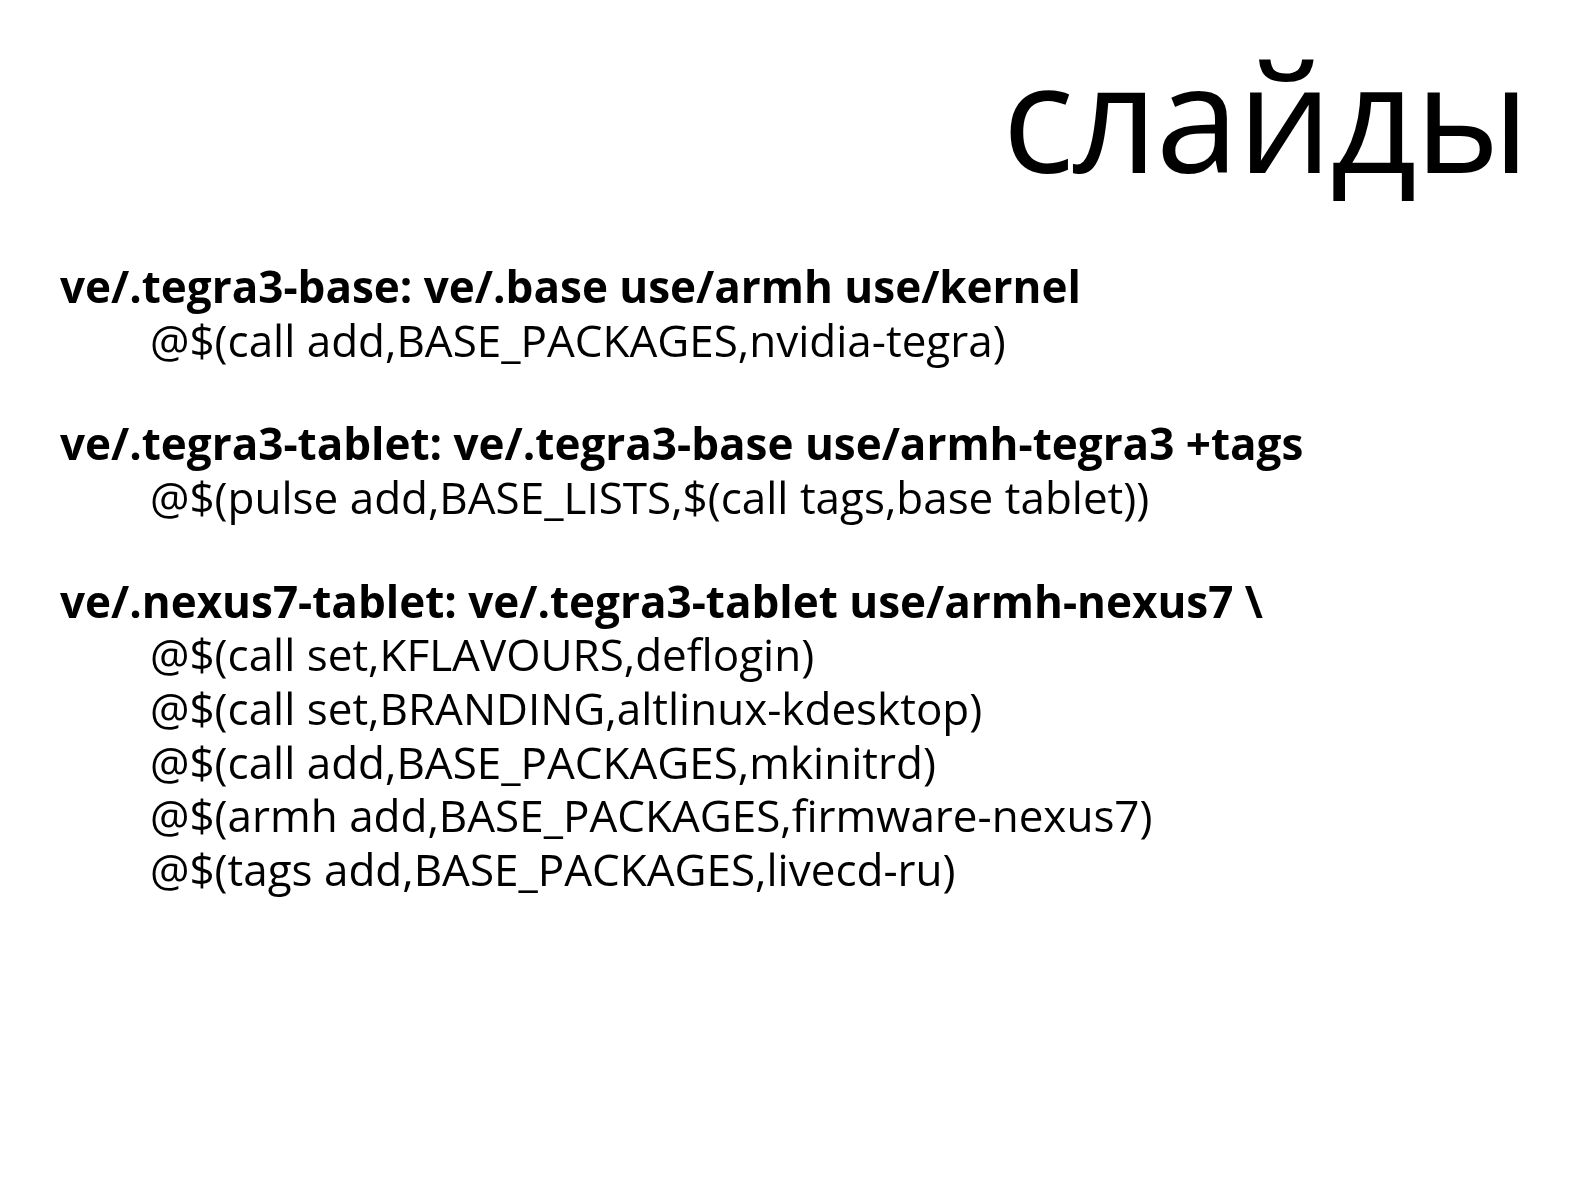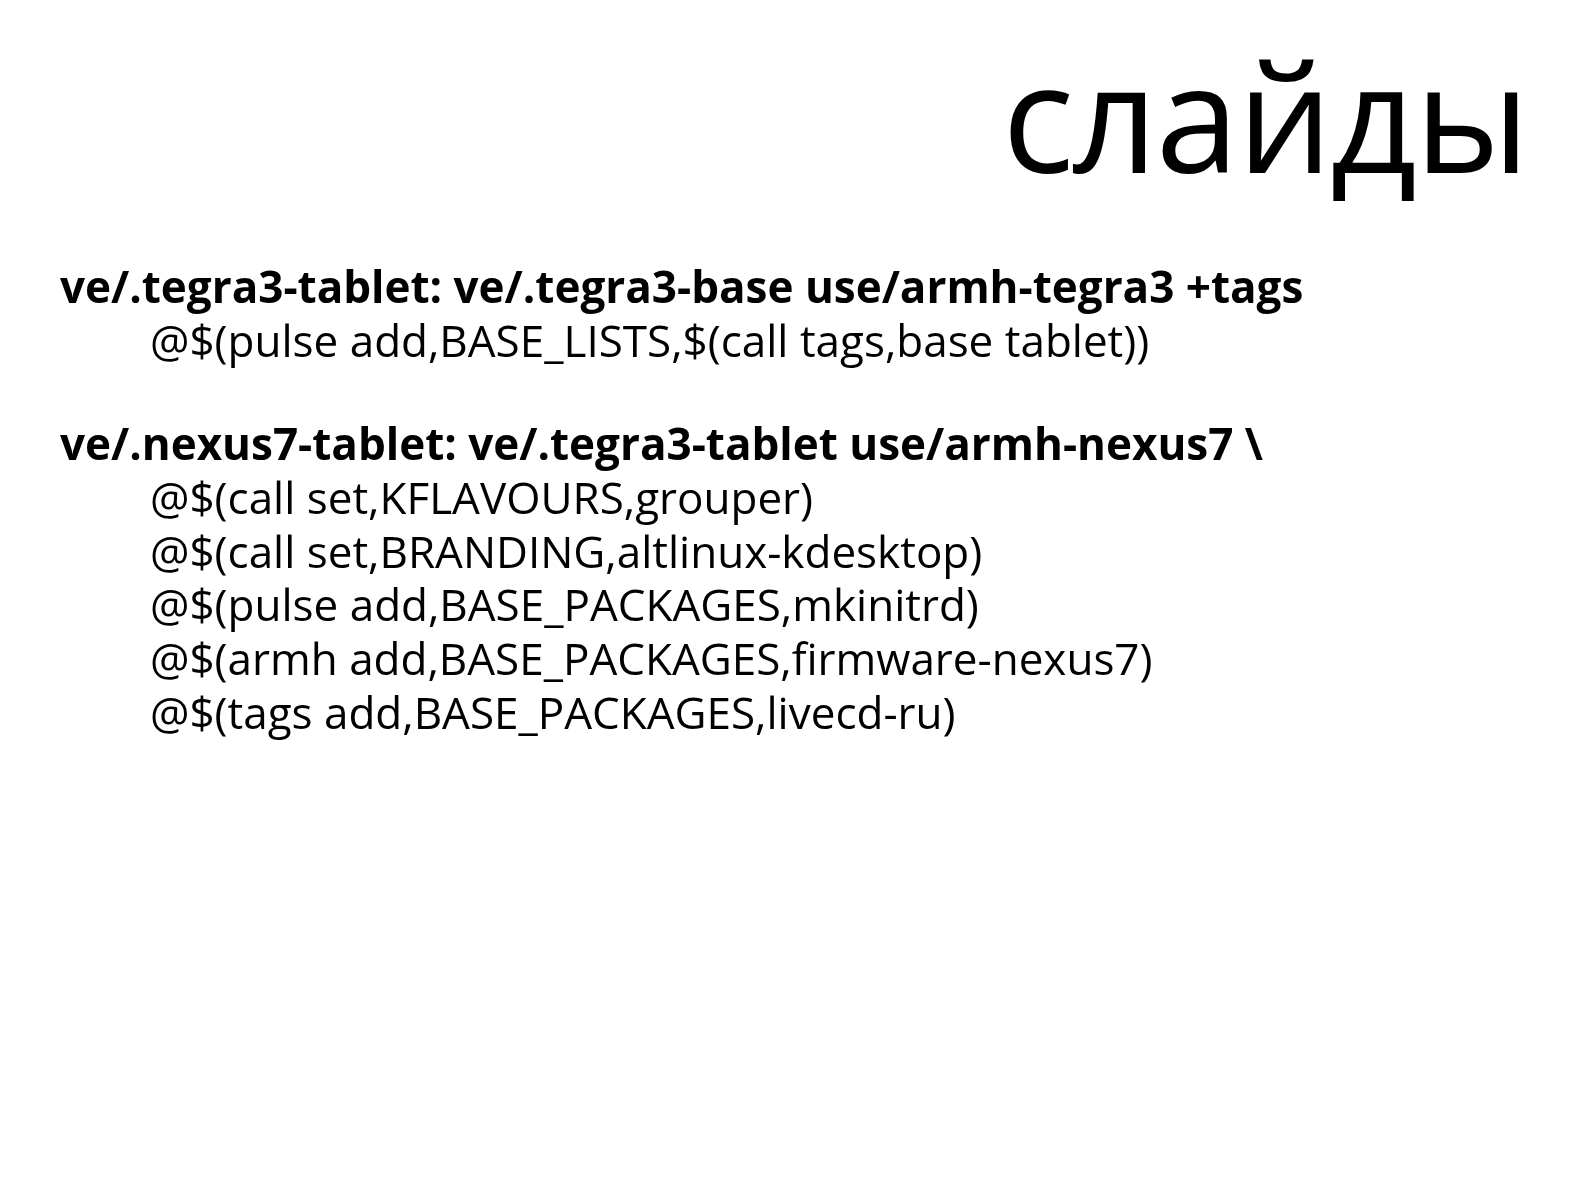--- a/index.html
+++ b/index.html
@@ -42,27 +42,31 @@
     font-weight: 700;
     padding-left: 90px;
   }
 </style>
 </head>
 <body>
 
 <div class="slide">
   <div class="title">слайды</div>
 
+  <div class="block">
+    <div class="rule">ve/.tegra3-base: ve/.base use/armh use/kernel</div>
+    <div class="cmd">@$(call add,BASE_PACKAGES,nvidia-tegra)</div>
+  </div>
 
   <div class="block">
     <div class="rule">ve/.tegra3-tablet: ve/.tegra3-base use/armh-tegra3 +tags</div>
     <div class="cmd">@$(pulse add,BASE_LISTS,$(call tags,base tablet))</div>
   </div>
 
   <div class="block">
     <div class="rule">ve/.nexus7-tablet: ve/.tegra3-tablet use/armh-nexus7 \</div>
-    <div class="cmd">@$(call set,KFLAVOURS,grouper)</div>
+    <div class="cmd">@$(call set,KFLAVOURS,deflogin)</div>
     <div class="cmd">@$(call set,BRANDING,altlinux-kdesktop)</div>
-    <div class="cmd">@$(pulse add,BASE_PACKAGES,mkinitrd)</div>
+    <div class="cmd">@$(call add,BASE_PACKAGES,mkinitrd)</div>
     <div class="cmd">@$(armh add,BASE_PACKAGES,firmware-nexus7)</div>
     <div class="cmd">@$(tags add,BASE_PACKAGES,livecd-ru)</div>
   </div>
 </div>
 
 </body></html>

